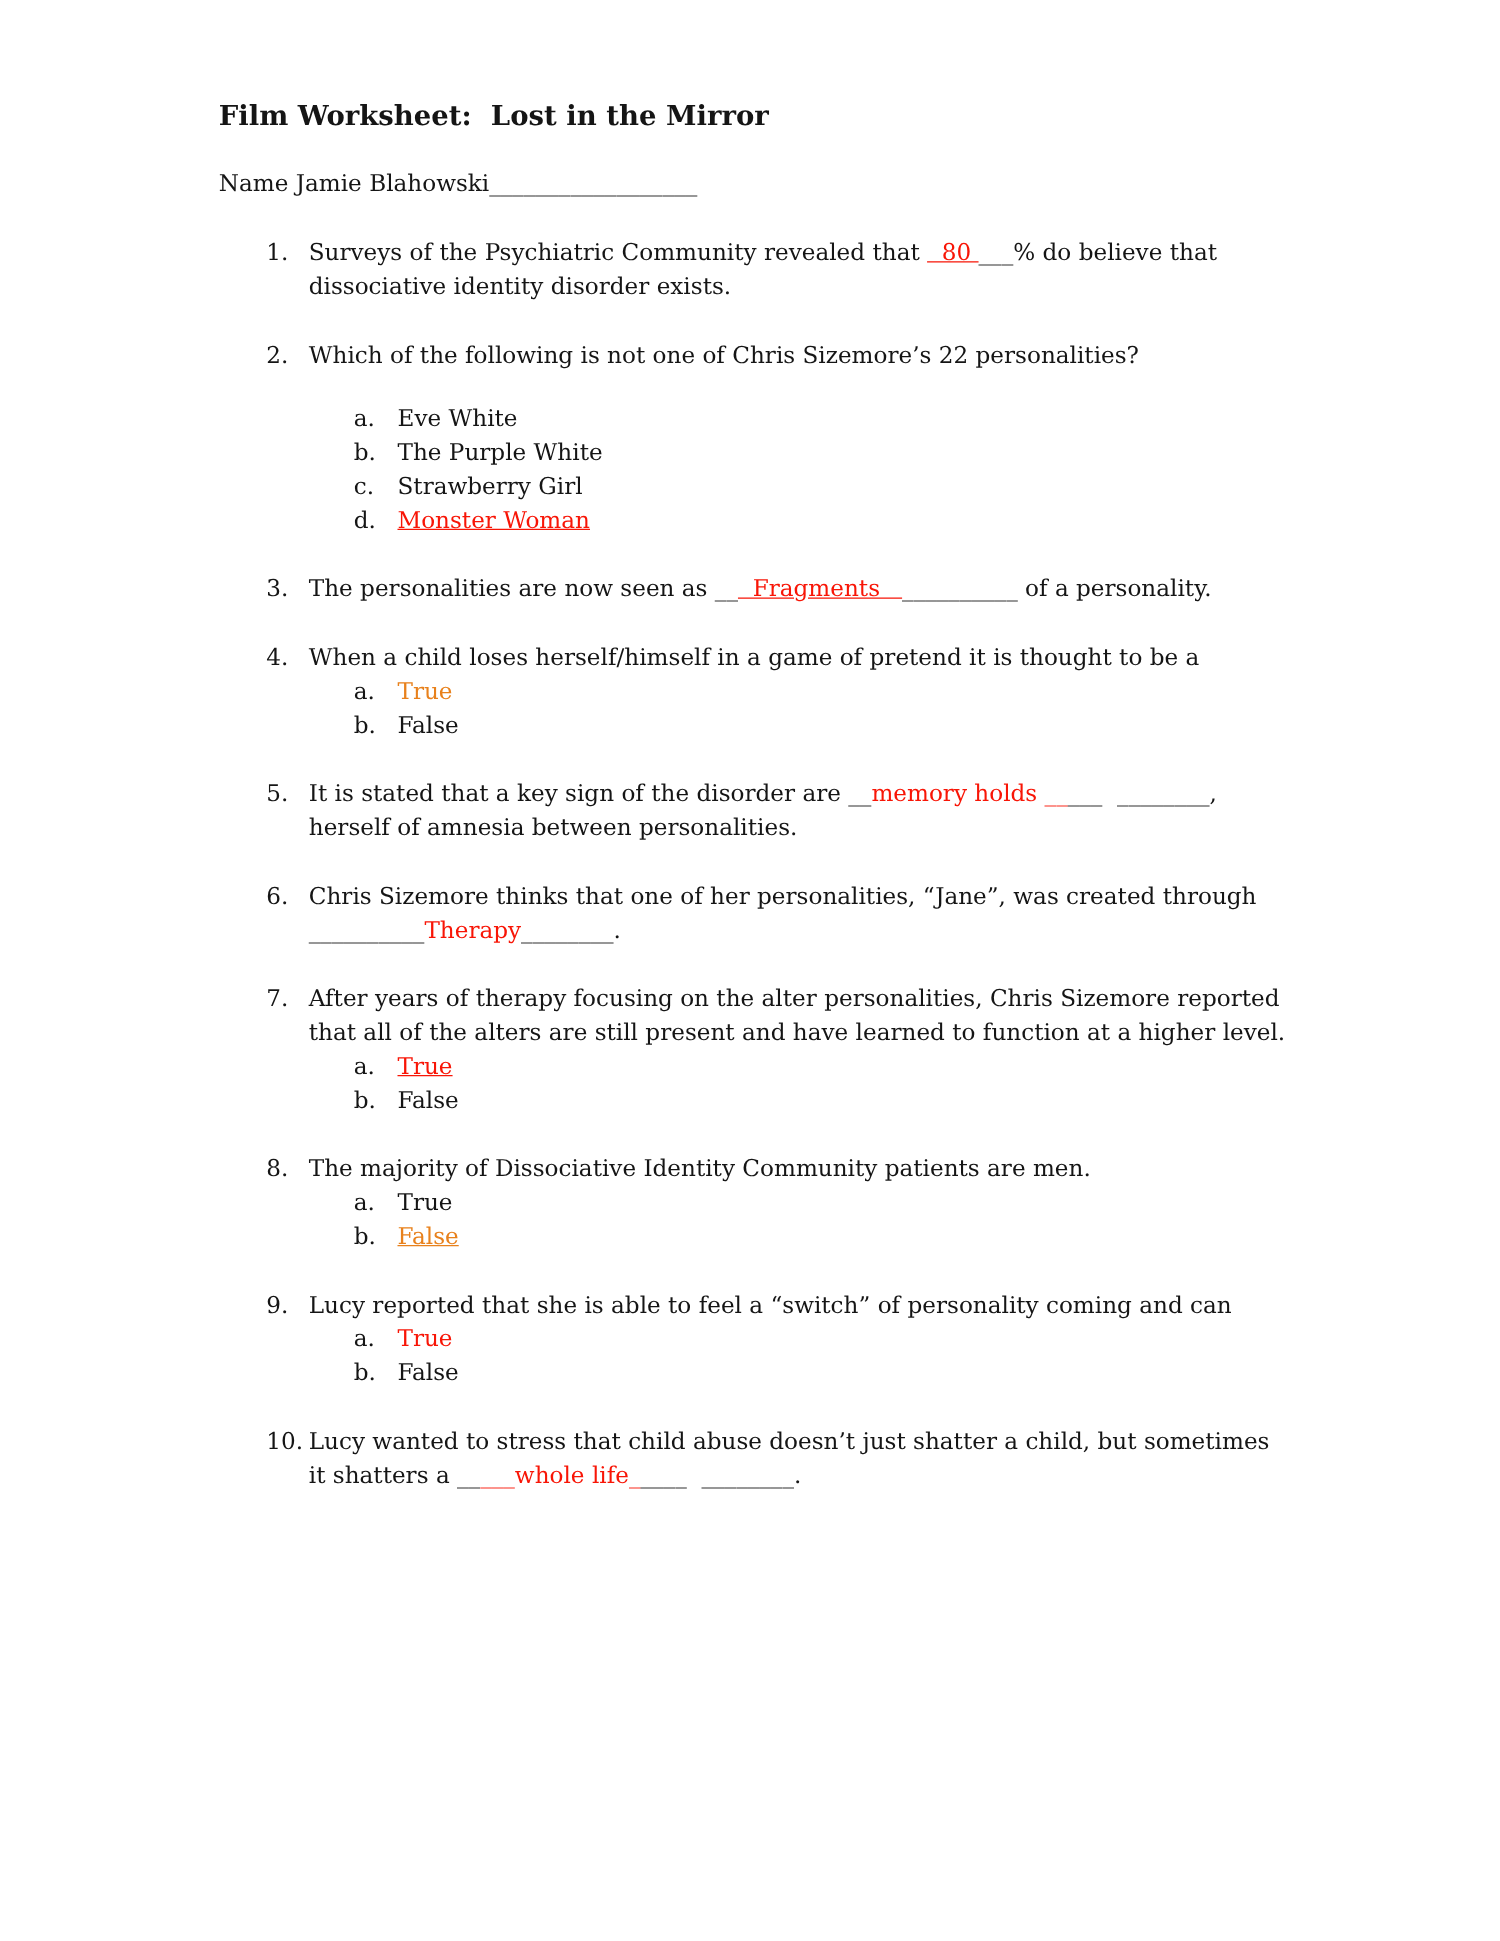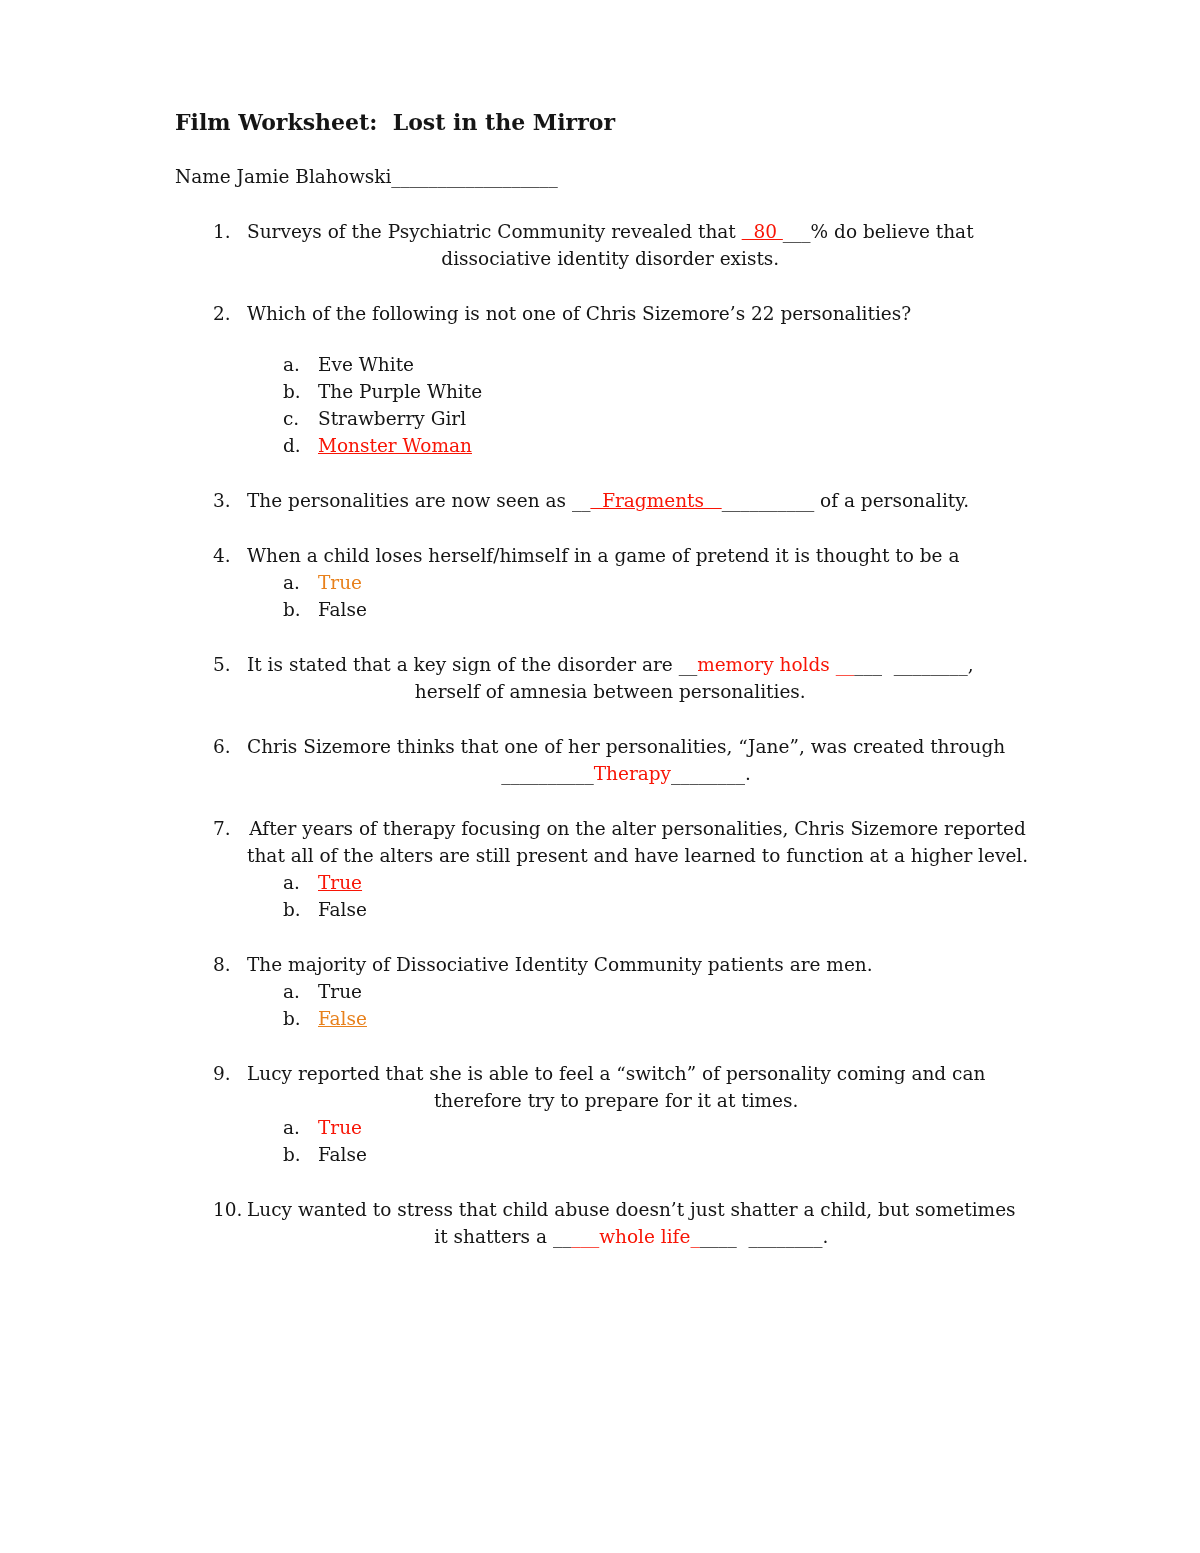--- a/index.html
+++ b/index.html
@@ -9,32 +9,32 @@
   body {
     width: 1200px;
     height: 1553px;
     background: var(--paper, #ffffff);
     color: var(--ink, #151515);
     font-family: "DejaVu Serif", "Liberation Serif", serif;
     font-size: 18.5px;
     line-height: 27px;
     overflow: hidden;
   }
-  .doc { padding: 107px 40px 0 175px; }
+  .doc { padding: 78px 40px 0 175px; }
   .title {
     font-size: 22px;
     font-weight: bold;
     margin: 0 0 26px 0;
     line-height: 30px;
   }
   .nameline { margin: 0 0 28px 0; }
   .q { display: flex; margin: 0 0 28px 0; }
   .qnum { flex: none; width: 34px; margin-left: 38px; }
   .qbody { flex: none; max-width: 940px; }
-  .line { white-space: nowrap; text-align: center; }
+  .line { white-space: nowrap; }
   .opts.gap { margin-top: 24px; }
   .opt { display: flex; }
   .letter { flex: none; width: 35px; margin-left: 36px; }
   .red { color: var(--red, #f81506); }
   .red-u { color: var(--red, #f81506); text-decoration: underline; }
   .orange { color: var(--orange, #e8811c); }
   .orange-u { color: var(--orange, #e8811c); text-decoration: underline; }
 </style>
 </head>
 <body>
@@ -150,21 +150,20 @@
             <span class="orange-u">False</span>
           </div>
       </div>
     </div>
   </div>
 
   <div class="q">
     <span class="qnum">9.</span>
     <div class="qbody">
       <div class="line">Lucy reported that she is able to feel a “switch” of personality coming and can</div>
-      <div class="line">therefore try to prepare for it at times.</div>
       <div class="opts">
         <div class="opt">
             <span class="letter">a.</span>
             <span class="red">True</span>
           </div>
         <div class="opt">
             <span class="letter">b.</span>
             <span>False</span>
           </div>
       </div>

